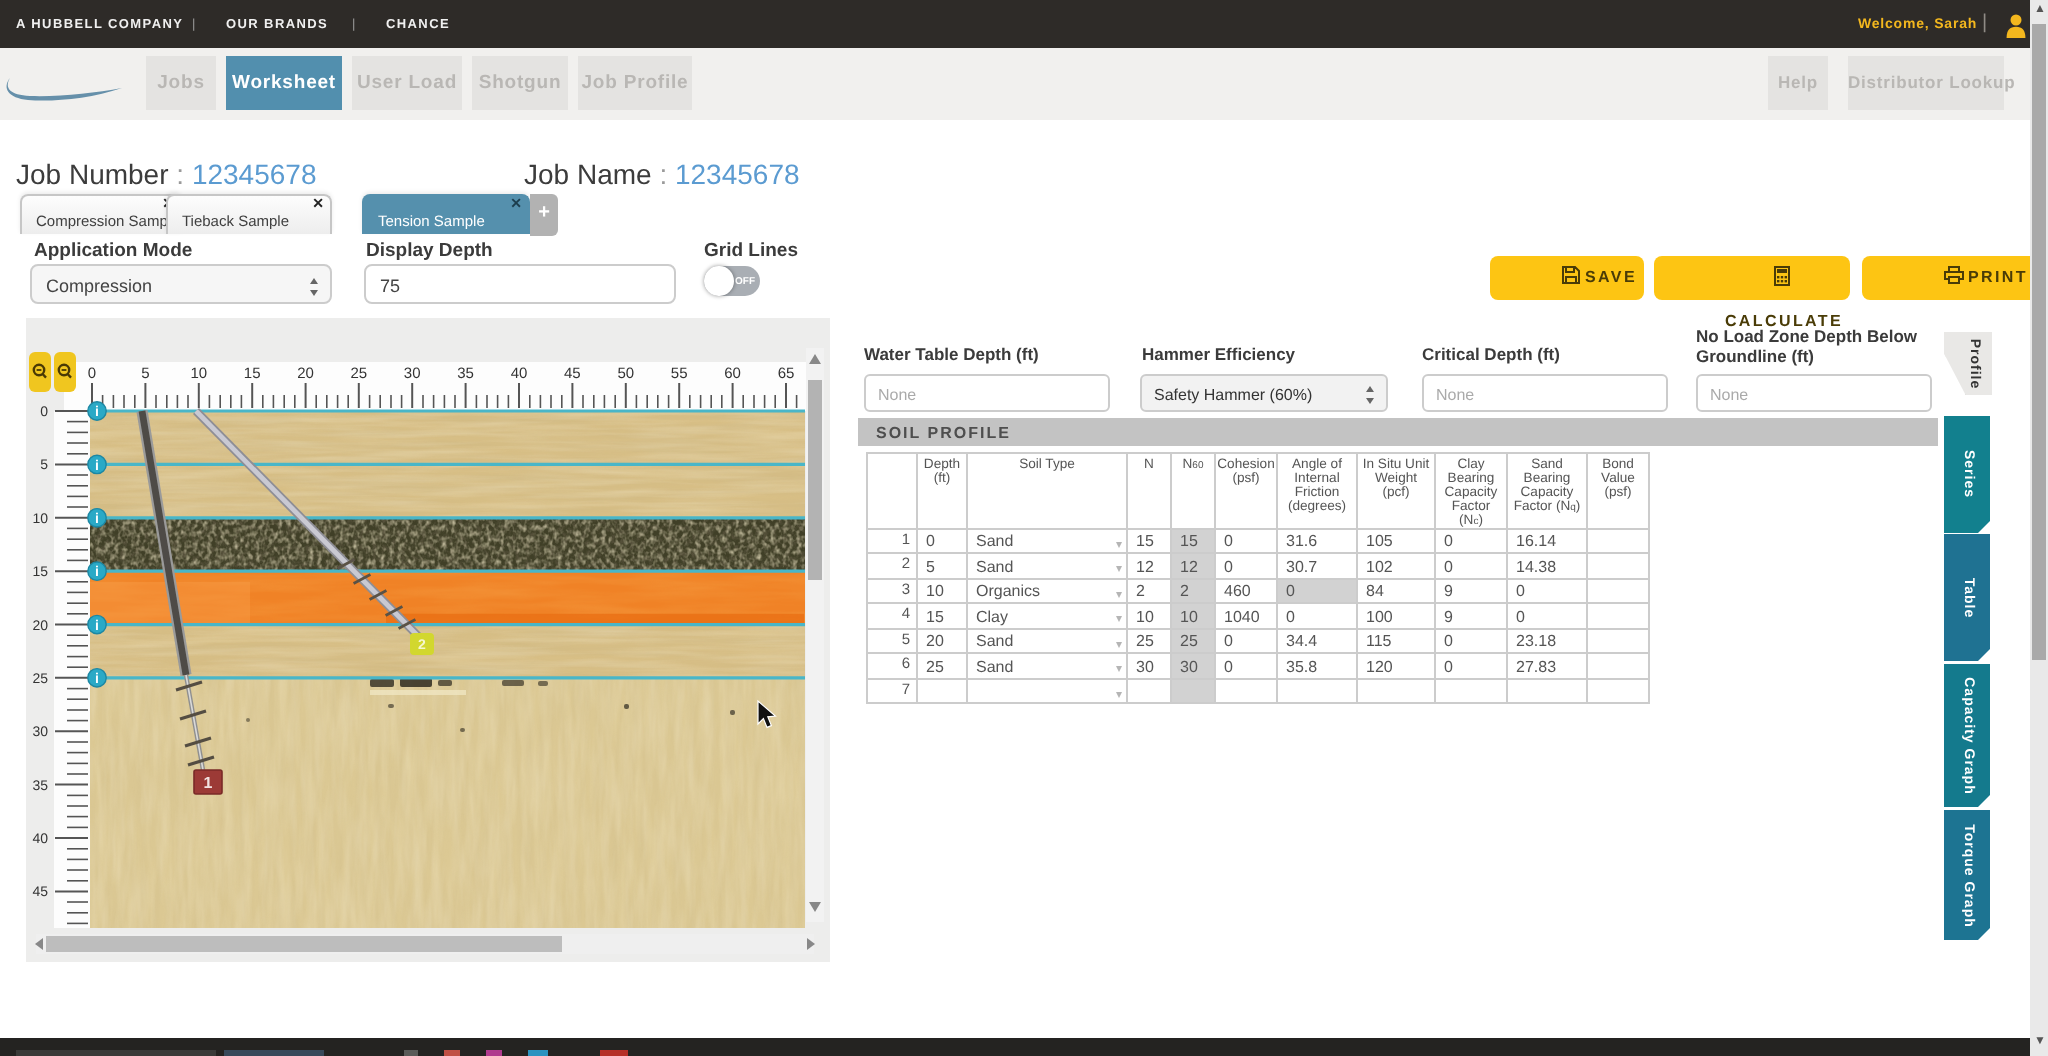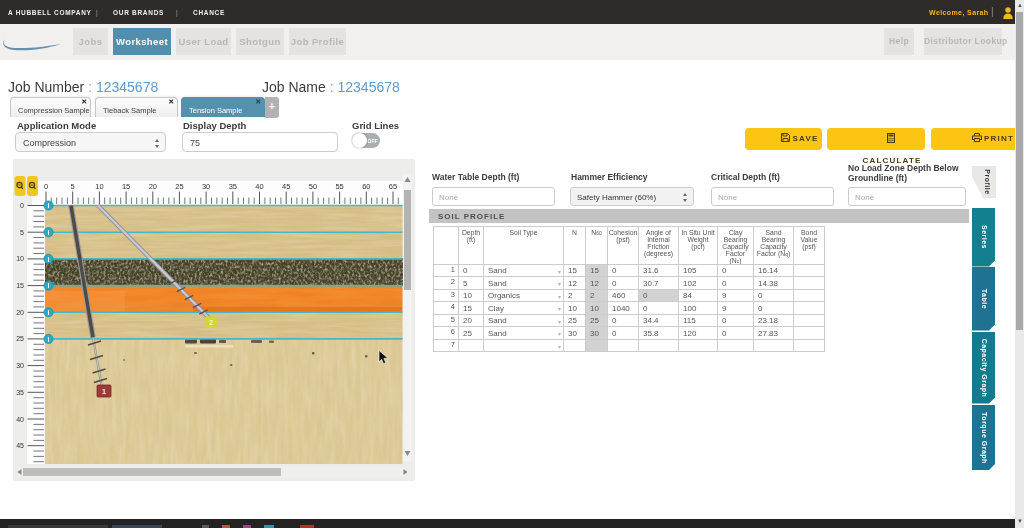--- a/index.html
+++ b/index.html
@@ -107,21 +107,21 @@
 <div class="navbtn" style="left:884px;width:30px;font-size:8.5px;">Help</div>
 <div class="navbtn" style="left:924px;width:78px;font-size:8.5px;">Distributor Lookup</div>
 
 <div class="joblabel" style="left:8px;">Job Number <span class="colon">:</span> <span class="lnk">12345678</span></div>
 <div class="joblabel" style="left:262px;">Job Name <span class="colon">:</span> <span class="lnk">12345678</span></div>
 
 <div class="doctab" style="left:10px;width:81px;">
     <span class="lbl">Compression Sample</span>
     <span class="x">✕</span>
   </div>
-<div class="doctab" style="left:95px;width:83px;">
+<div class="doctab" style="left:83px;width:83px;">
     <span class="lbl">Tieback Sample</span>
     <span class="x">✕</span>
   </div>
 <div class="doctab active" style="left:181px;width:84px;">
     <span class="lbl">Tension Sample</span>
     <span class="x">✕</span>
   </div>
 <div id="plustab">+</div>
 
 <div class="ctl-label" style="left:17px;">Application Mode</div>

